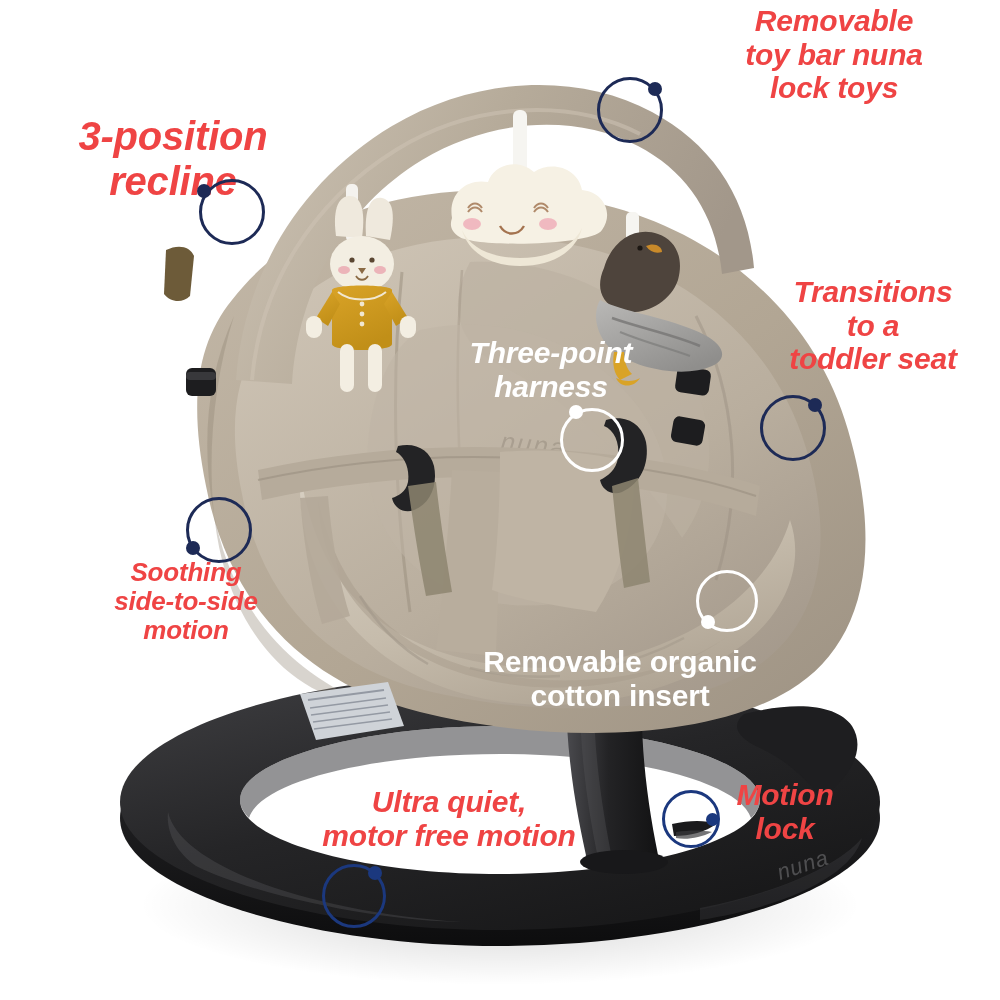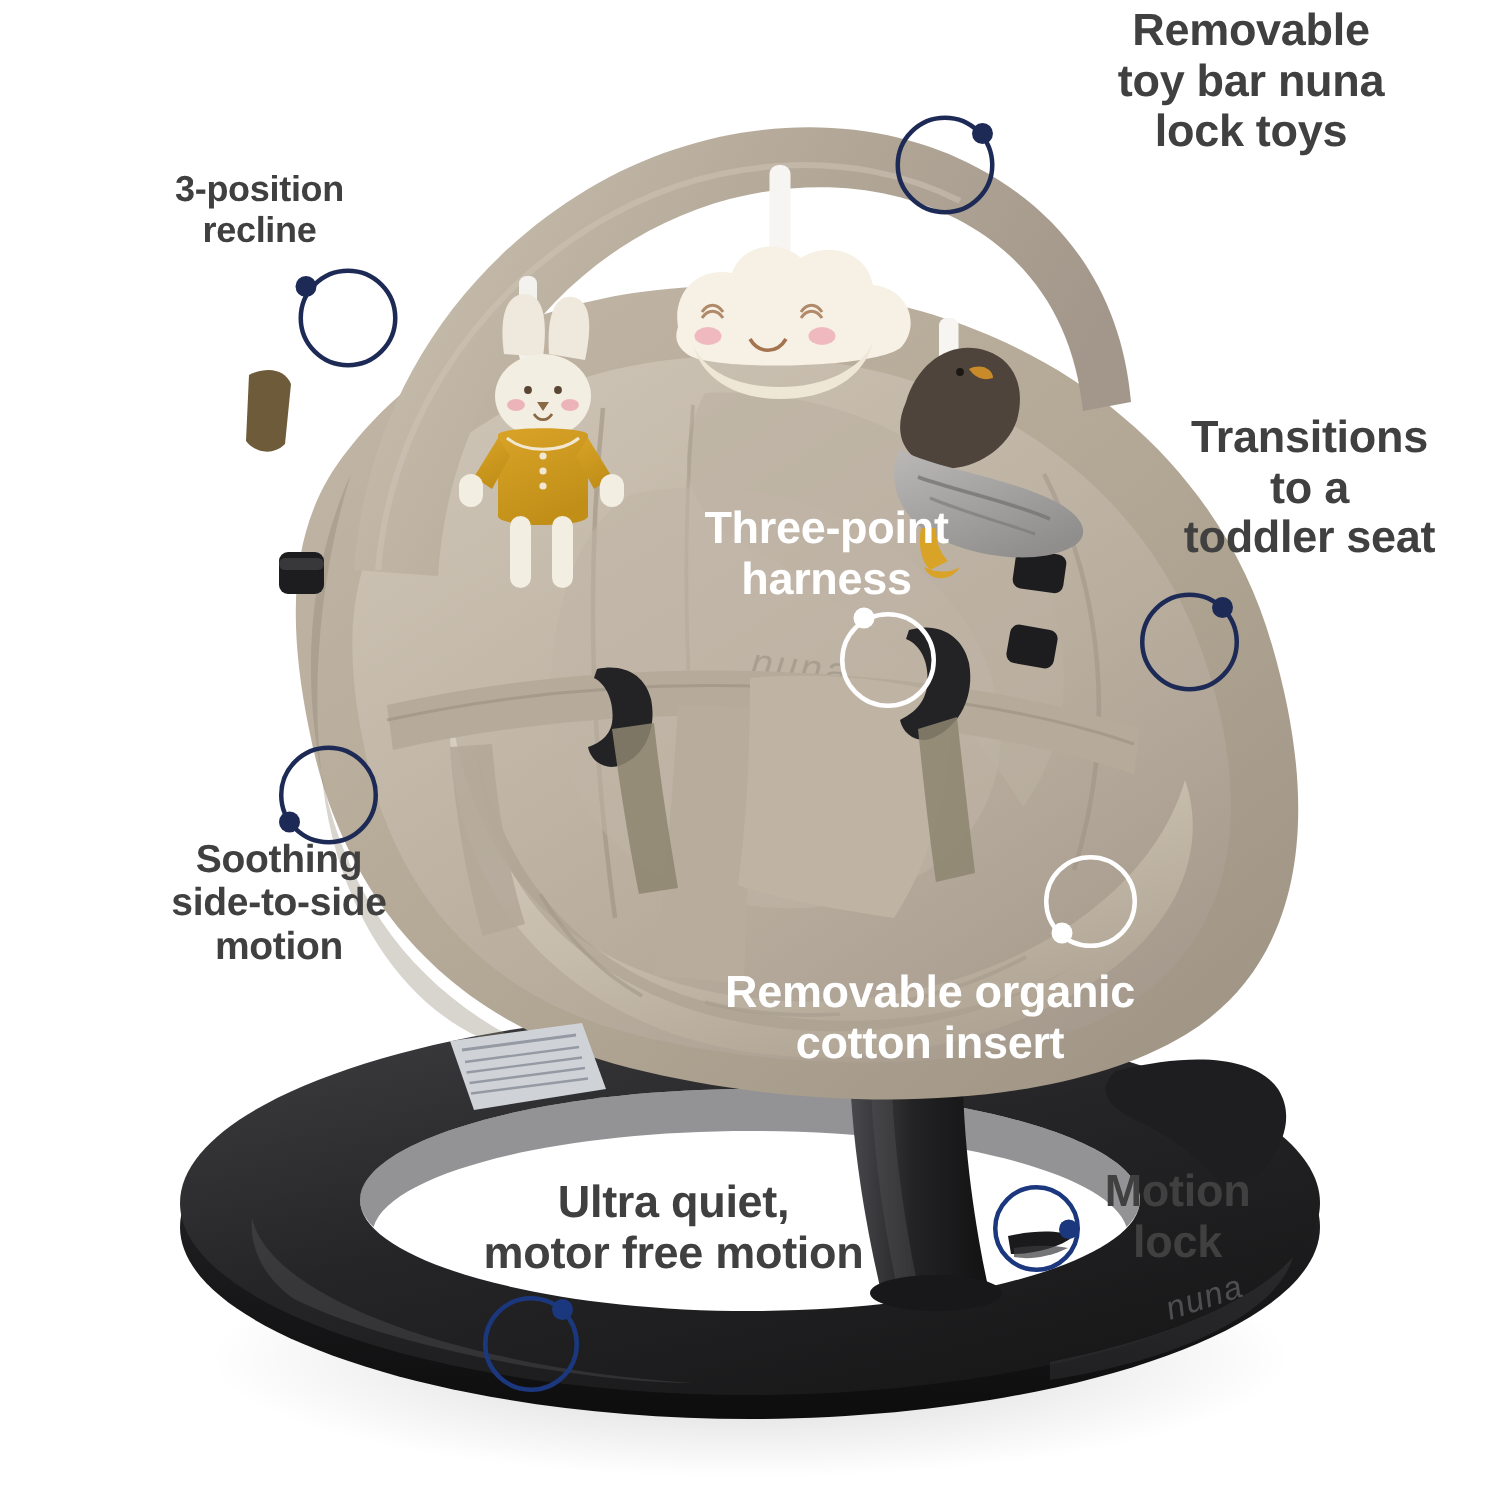--- a/index.html
+++ b/index.html
@@ -1,21 +1,21 @@
 <!DOCTYPE html>
 <html><head>
 <meta charset="utf-8">
 <style>
   html,body{margin:0;padding:0;background:#ffffff;}
   body{width:1000px;height:1000px;overflow:hidden;font-family:"Liberation Sans",sans-serif;}
   #stage{position:relative;width:1000px;height:1000px;background:#fff;}
 
   
   .label{position:absolute;font-weight:700;line-height:1.12;letter-spacing:-0.2px;}
-  .label.navy{color:#404040;}
+  .label.navy{color:#ef4444;font-style:italic;}
   .label.white{color:#ffffff;}
   .label span{display:block;}
 
   
   .ring{position:absolute;border-radius:50%;box-sizing:border-box;}
   .ring.navy{border:3px solid #1d2a56;}
   .ring.blue{border:3px solid #1b387e;}
   .ring.white{border:3px solid #ffffff;}
   .dot{position:absolute;border-radius:50%;}
   .dot.navy{background:#1d2a56;}
@@ -281,36 +281,36 @@
   </div>
 
   <div class="label navy" style="left:668px;top:4px;width:332px;font-size:30px;text-align:center;">
     <span>Removable</span>
     <span>toy bar nuna</span>
     <span>lock toys</span>
   </div>
   <div class="ring navy" style="left:597px;top:77px;width:66px;height:66px;"></div>
   <div class="dot navy" style="left:648px;top:82px;width:14px;height:14px;"></div>
 
-  <div class="label navy" style="left:52px;top:114px;width:242px;font-size:24px;text-align:center;">
+  <div class="label navy" style="left:52px;top:114px;width:242px;font-size:40px;text-align:center;">
     <span>3-position</span>
     <span>recline</span>
   </div>
   <div class="ring navy" style="left:199px;top:179px;width:66px;height:66px;"></div>
   <div class="dot navy" style="left:197px;top:184px;width:14px;height:14px;"></div>
 
   <div class="label navy" style="left:748px;top:275px;width:250px;font-size:30px;text-align:center;">
     <span>Transitions</span>
     <span>to a</span>
     <span>toddler seat</span>
   </div>
   <div class="ring navy" style="left:760px;top:395px;width:66px;height:66px;"></div>
   <div class="dot navy" style="left:808px;top:398px;width:14px;height:14px;"></div>
 
-  <div class="label white" style="left:418px;top:336px;width:266px;font-size:30px;text-align:center;">
+  <div class="label white" style="left:418px;top:336px;width:266px;font-size:30px;text-align:center;font-style:italic;">
     <span>Three-point</span>
     <span>harness</span>
   </div>
   <div class="ring white" style="left:560px;top:408px;width:64px;height:64px;"></div>
   <div class="dot white" style="left:569px;top:405px;width:14px;height:14px;"></div>
 
   <div class="label navy" style="left:60px;top:558px;width:252px;font-size:26px;text-align:center;">
     <span>Soothing</span>
     <span>side-to-side</span>
     <span>motion</span>

